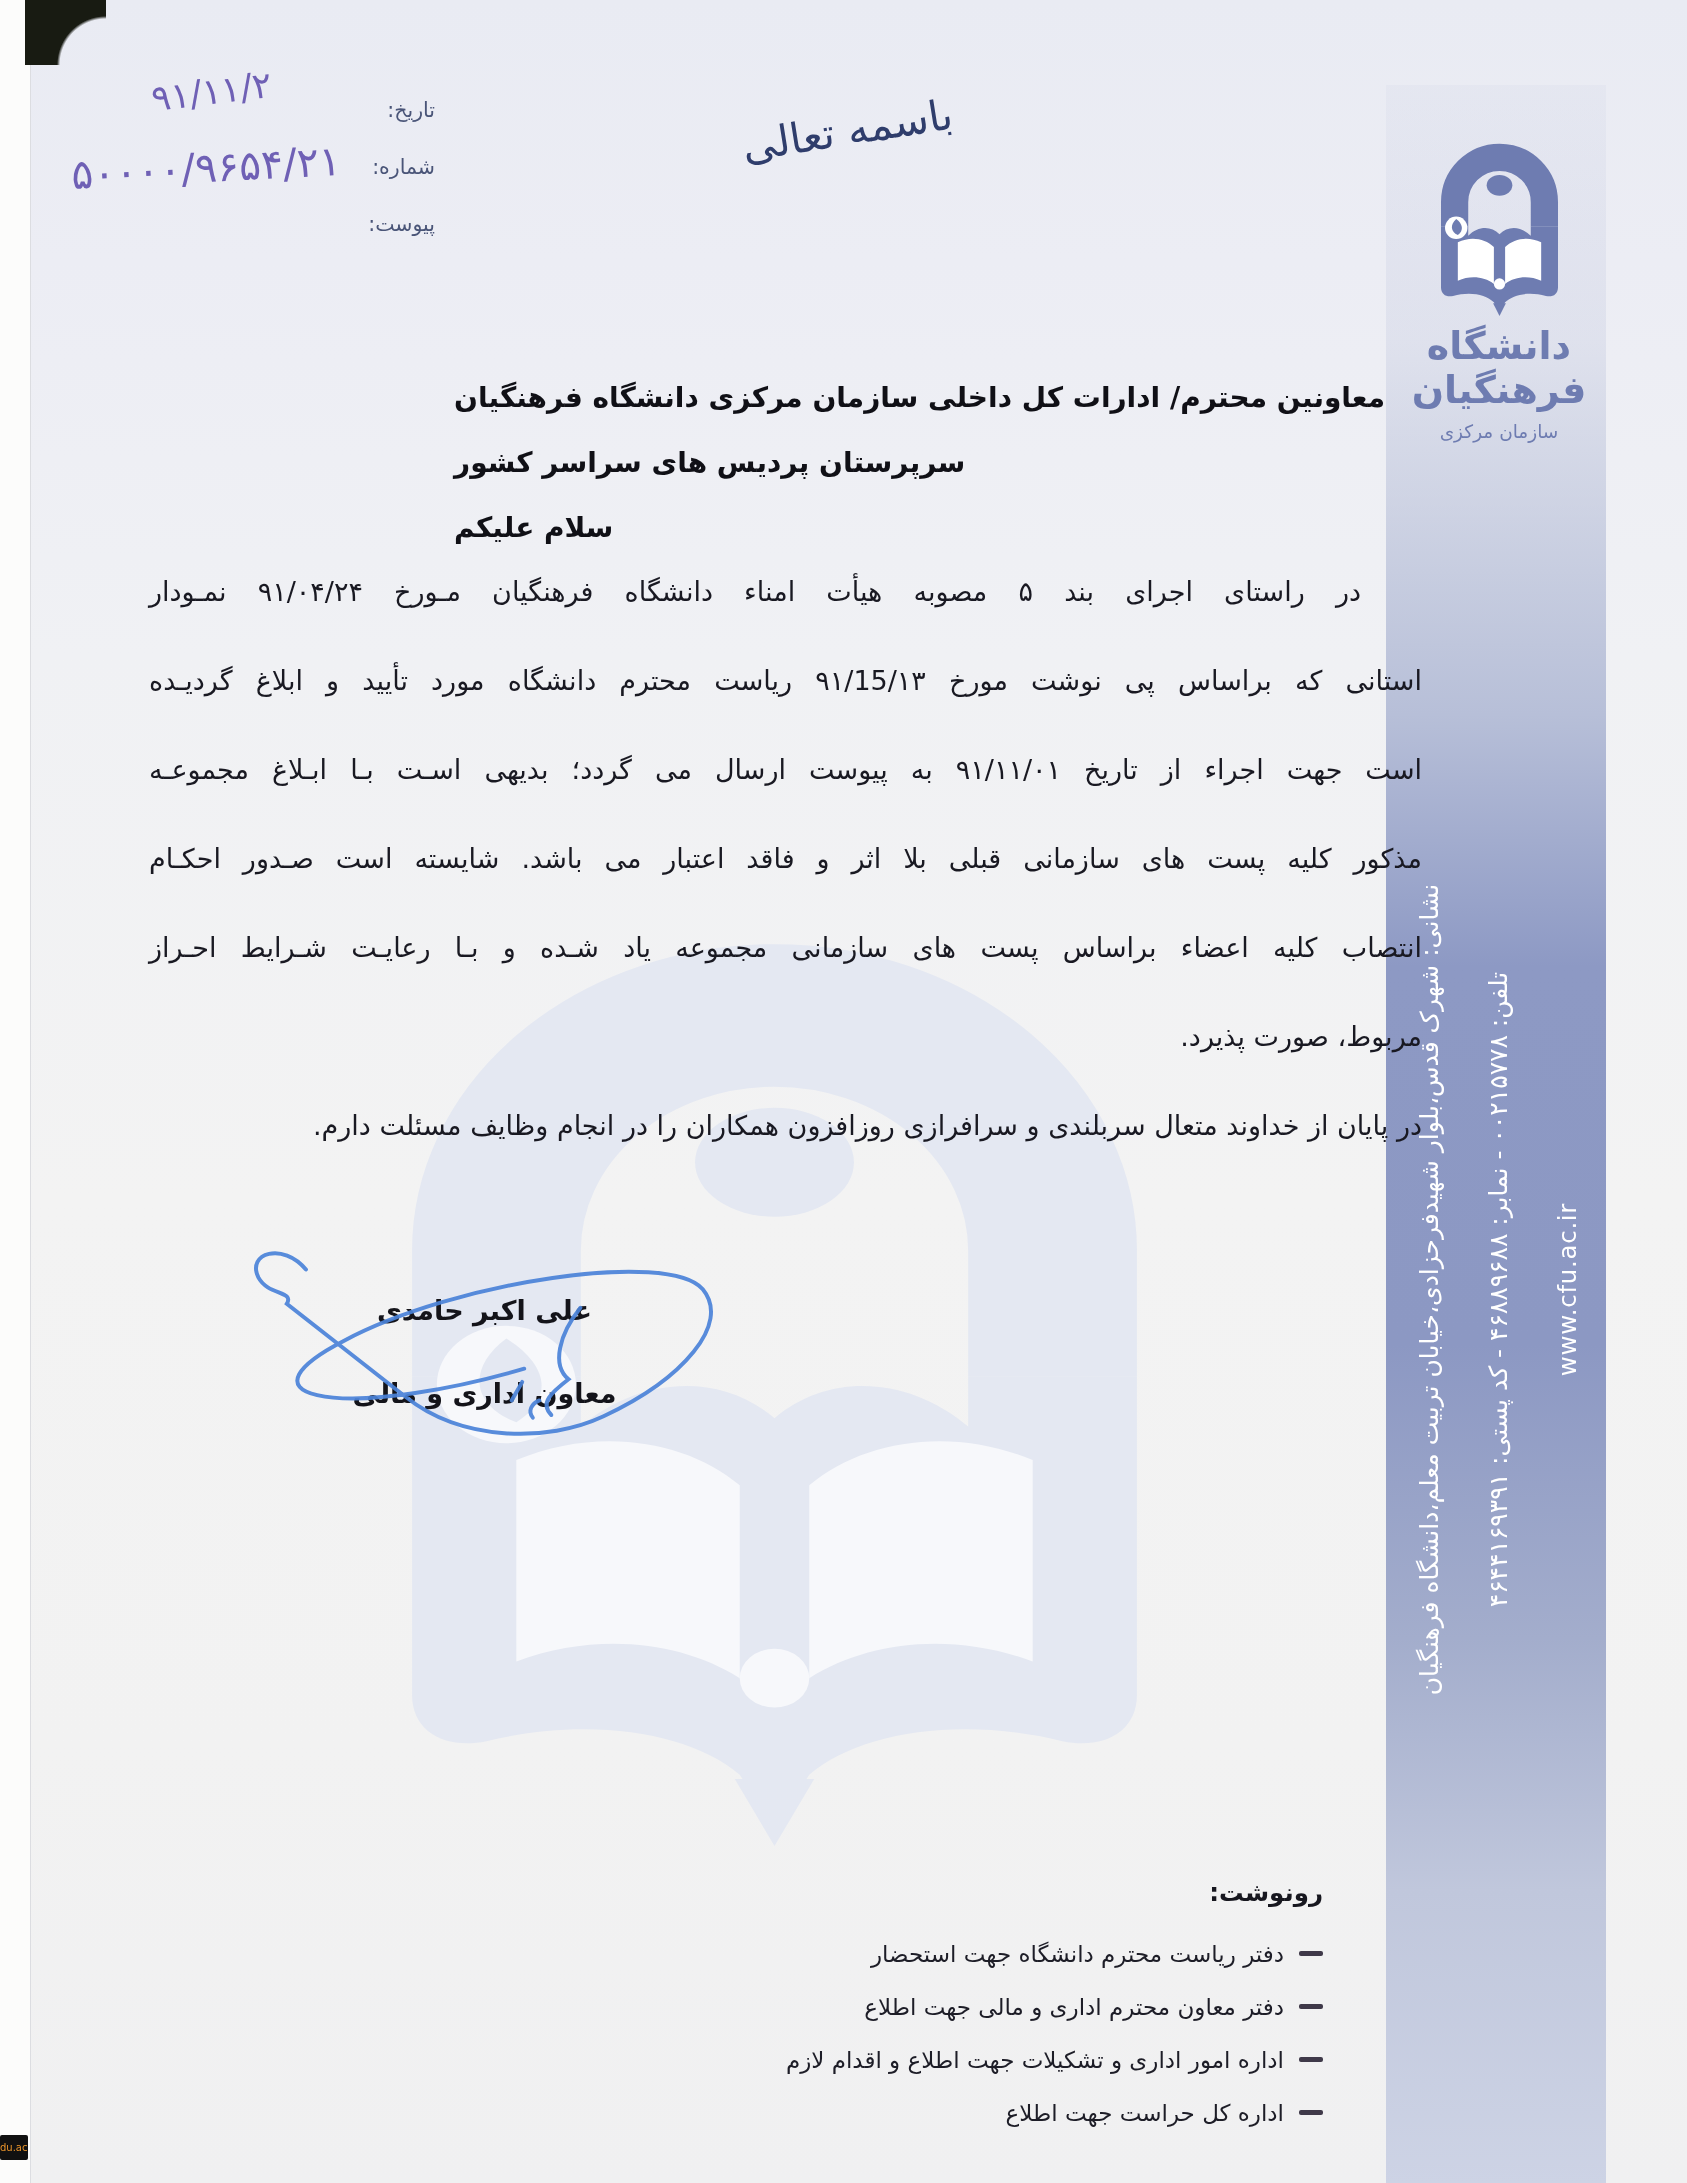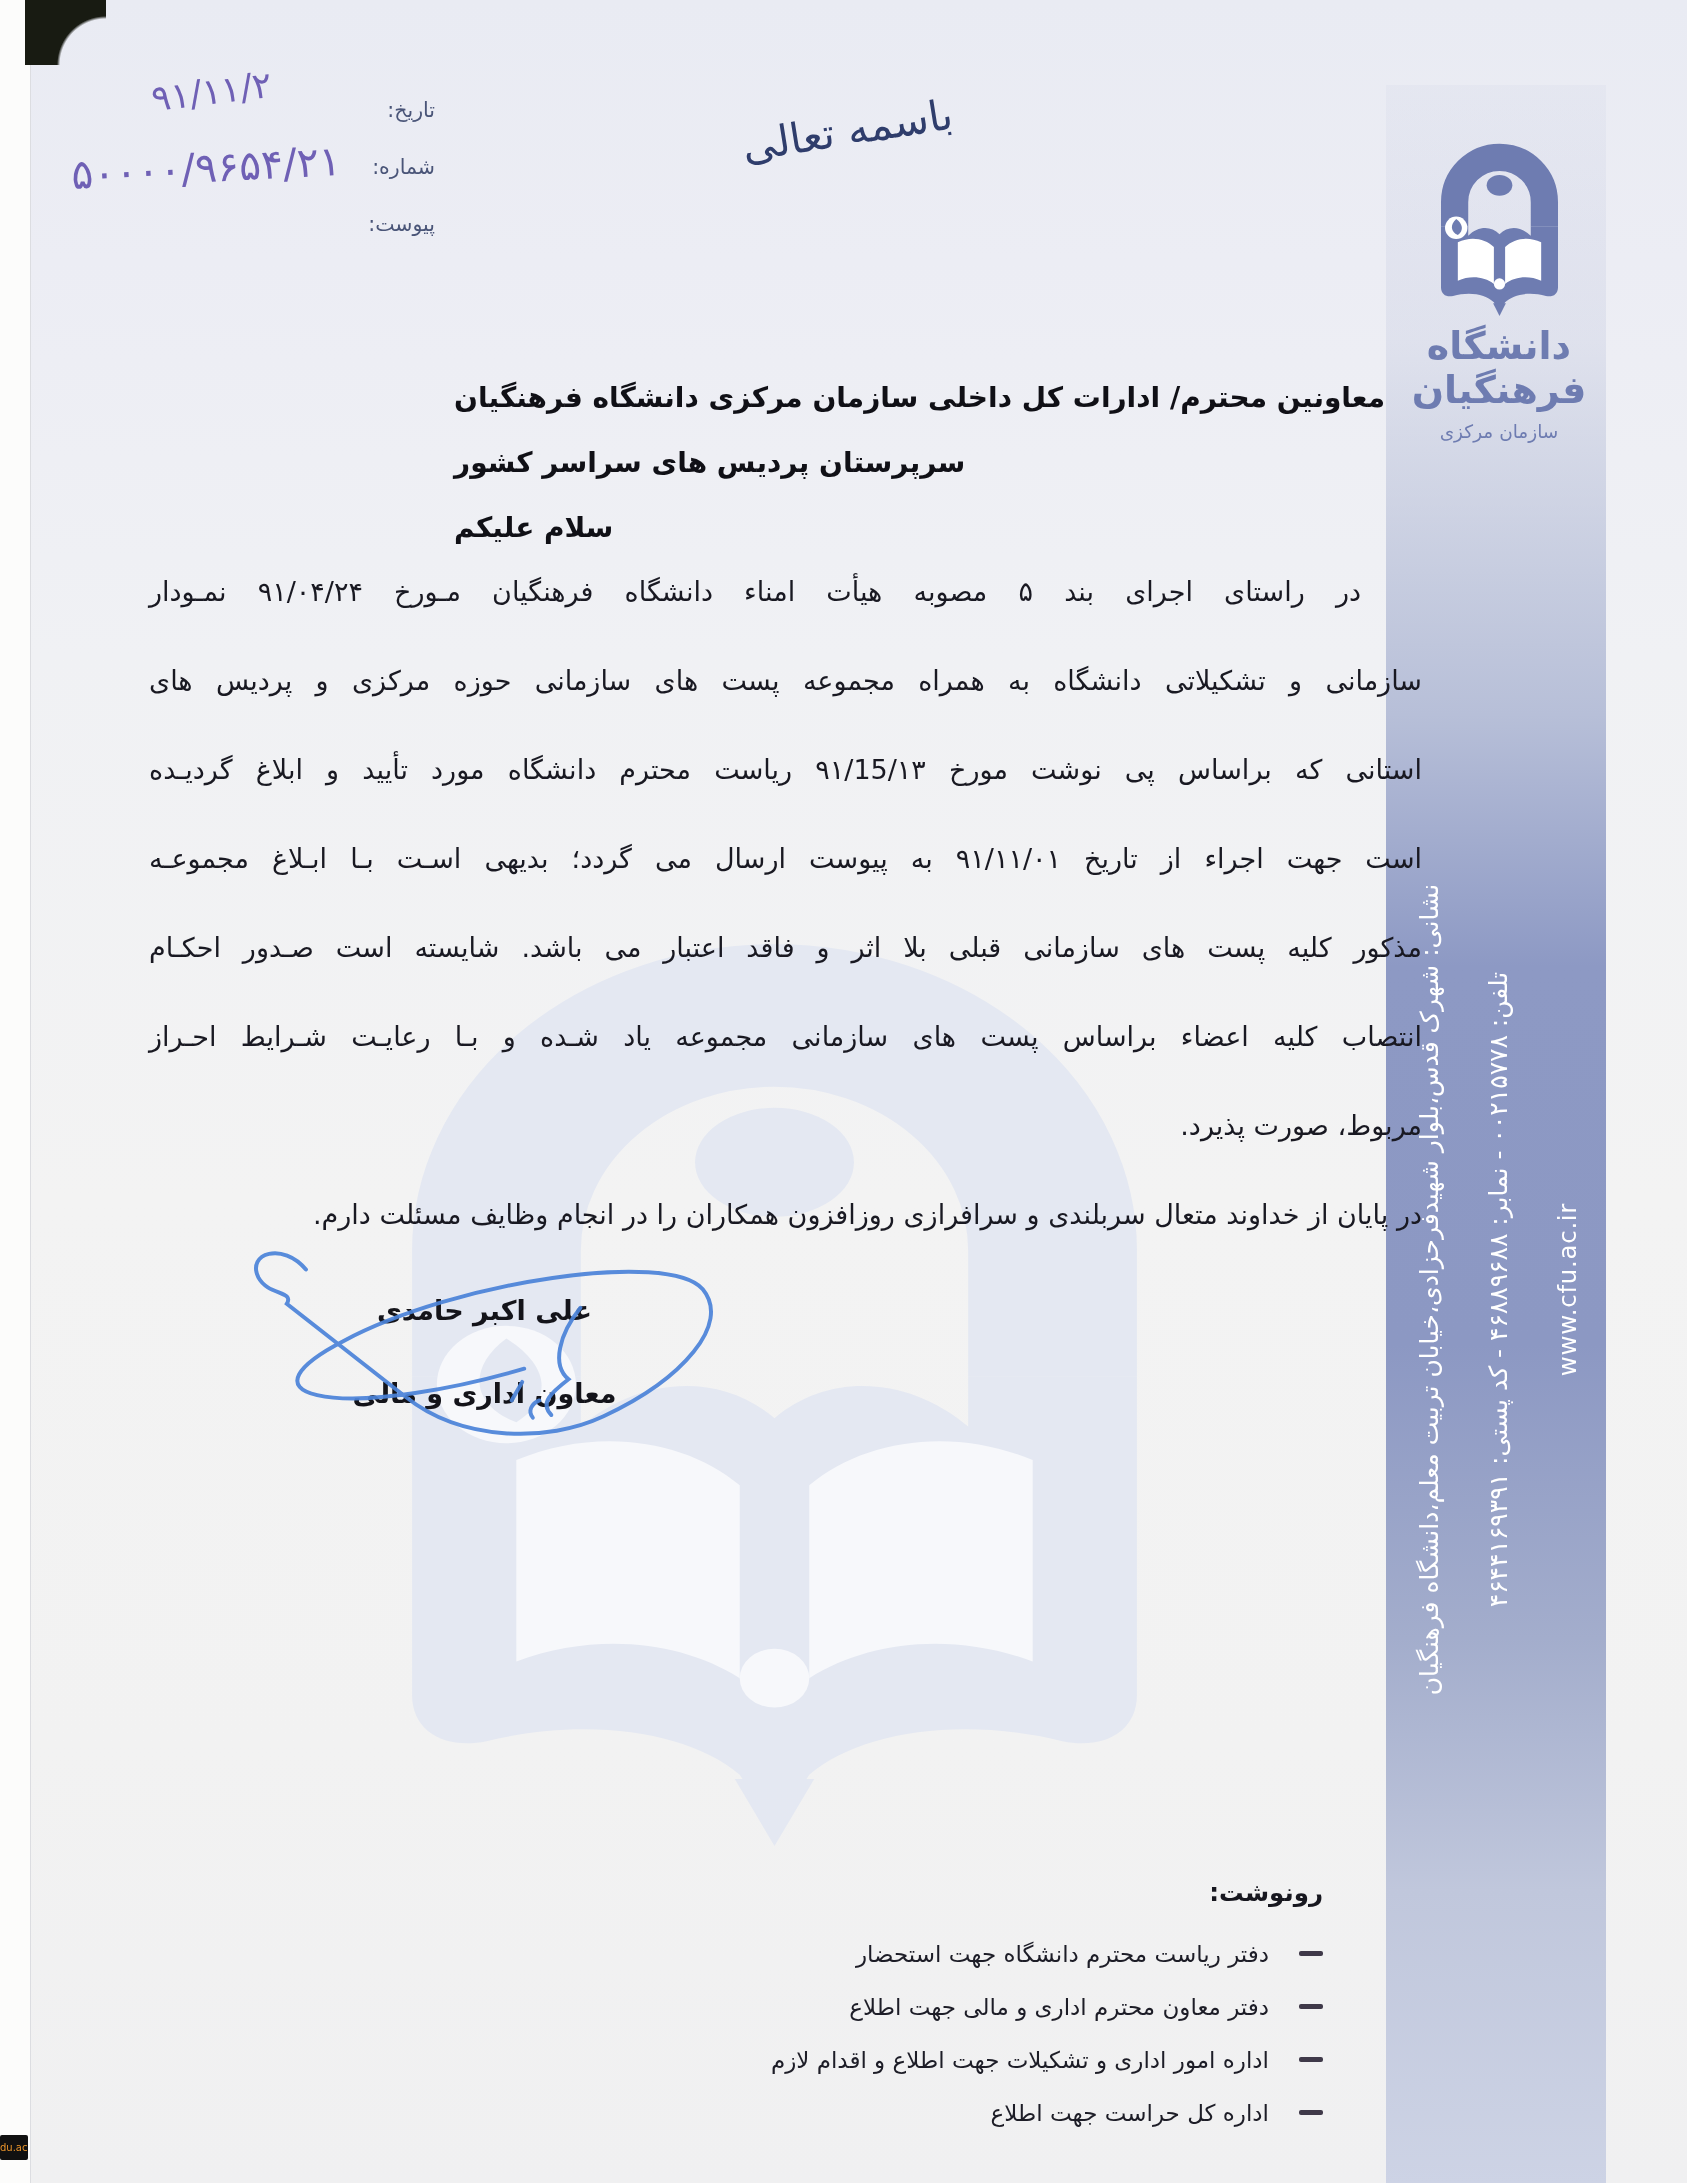--- a/index.html
+++ b/index.html
@@ -68,21 +68,21 @@
   .indent{padding-right:61px;}
   
   .sig-block{left:319px;top:1292px;width:331px;text-align:center;direction:rtl;
     font-weight:bold;color:#14141a;z-index:3;}
   .sig-name{font-size:27px;line-height:38px;}
   .sig-title{font-size:27px;margin-top:48px;}
   .sig-svg{left:177px;top:1223px;z-index:4;}
   
   .cc-label{right:365px;top:1878px;direction:rtl;font-weight:bold;font-size:24.5px;color:#17171f;}
   .cc-list{right:365px;top:1927px;direction:rtl;}
-  .cc-item{display:flex;align-items:center;gap:30px;height:53px;
+  .cc-item{display:flex;align-items:center;gap:15px;height:53px;
     font-size:23px;color:#1d1d27;white-space:nowrap;}
   .cc-dash{display:inline-block;width:24px;height:4.6px;background:#3f3949;border-radius:2px;flex:0 0 auto;}
 </style>
 </head>
 <body>
 
 <svg width="0" height="0" style="position:absolute">
   <symbol id="emblem" viewBox="0 0 200 262">
     <path d="M44,150 V120 A56,56 0 0 1 156,120 V150" fill="none" stroke="currentColor" stroke-width="34"></path>
     <ellipse cx="100" cy="99" rx="16" ry="13" fill="currentColor"></ellipse>
@@ -126,21 +126,20 @@
   </div>
 
   <div class="el recipient content">
     <div>معاونین محترم/ ادارات کل داخلی سازمان مرکزی دانشگاه فرهنگیان</div>
     <div>سرپرستان پردیس های سراسر کشور</div>
     <div>سلام علیکم</div>
   </div>
 
   <div class="el body-text">
     <div class="bline jline indent">در راستای اجرای بند ۵ مصوبه هیأت امناء دانشگاه فرهنگیان مـورخ ۹۱/۰۴/۲۴ نمـودار</div>
-    <div class="bline jline">سازمانی و تشکیلاتی دانشگاه به همراه مجموعه پست های سازمانی حوزه مرکزی و پردیس های</div>
     <div class="bline jline">استانی که براساس پی نوشت مورخ ۹۱/15/۱۳ ریاست محترم دانشگاه مورد تأیید و ابلاغ گردیـده</div>
     <div class="bline jline">است جهت اجراء از تاریخ ۹۱/۱۱/۰۱ به پیوست ارسال می گردد؛ بدیهی اسـت بـا ابـلاغ مجموعـه</div>
     <div class="bline jline">مذکور کلیه پست های سازمانی قبلی بلا اثر و فاقد اعتبار می باشد. شایسته است صـدور احکـام</div>
     <div class="bline jline">انتصاب کلیه اعضاء براساس پست های سازمانی مجموعه یاد شـده و بـا رعایـت شـرایط احـراز</div>
     <div class="bline rline">مربوط، صورت پذیرد.</div>
     <div class="bline rline">در پایان از خداوند متعال سربلندی و سرافرازی روزافزون همکاران را در انجام وظایف مسئلت دارم.</div>
   </div>
 
   <svg class="el sig-svg" width="582" height="298" viewBox="0 0 880 450">
     <g fill="none" stroke="#4b83d9" stroke-width="6" stroke-linecap="round" opacity="0.92">

